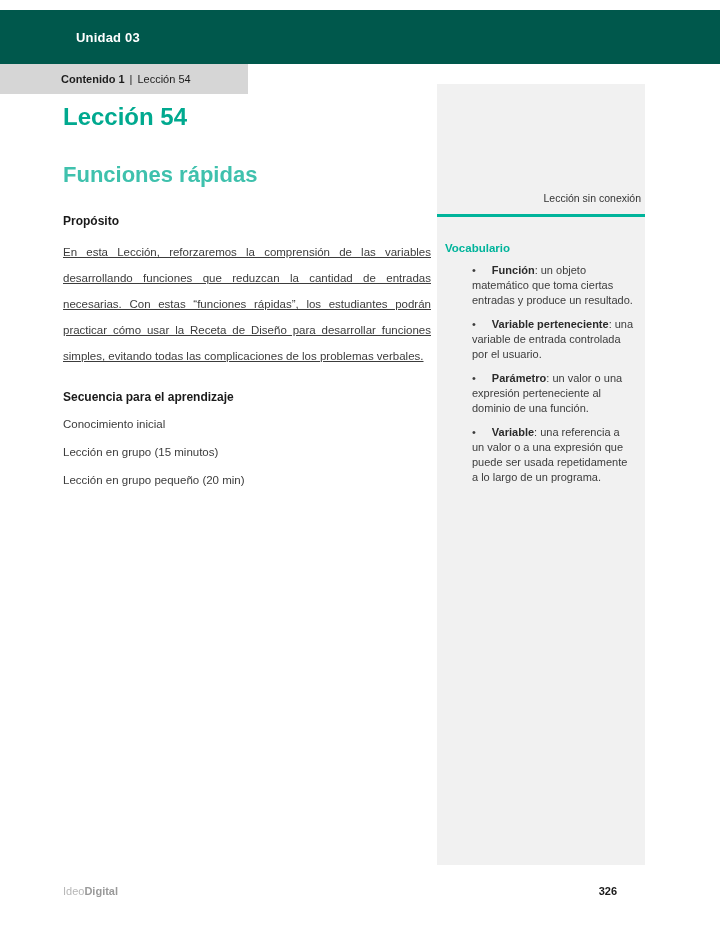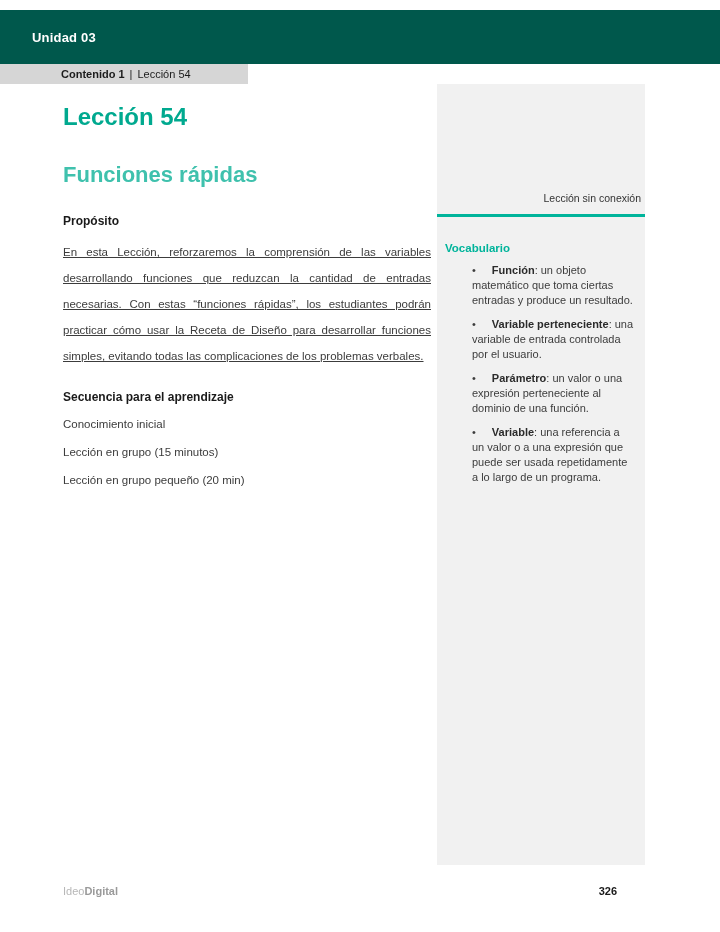--- a/index.html
+++ b/index.html
@@ -15,28 +15,28 @@
     background: #ffffff;
     overflow: hidden;
   }
 
   
   .topbar {
     position: absolute; top: 10px; left: 0;
     width: 720px; height: 54px;
     background: var(--header-teal, #00584C);
     display: flex; align-items: center;
-    padding-left: 32px;
+    padding-left: 76px;
   }
   .topbar-title { color: #ffffff; font-weight: bold; font-size: 13px; letter-spacing: 0.2px; }
 
   
   .breadcrumb {
     position: absolute; top: 64px; left: 0;
-    width: 248px; height: 20px;
+    width: 248px; height: 30px;
     background: var(--breadcrumb-gray, #D6D6D6);
     display: flex; align-items: center;
     padding-left: 61px;
     font-size: 11px; color: #1c1c1c;
     white-space: nowrap;
   }
   .bc-bold { font-weight: bold; }
   .bc-sep { margin: 0 5px; }
 
   

